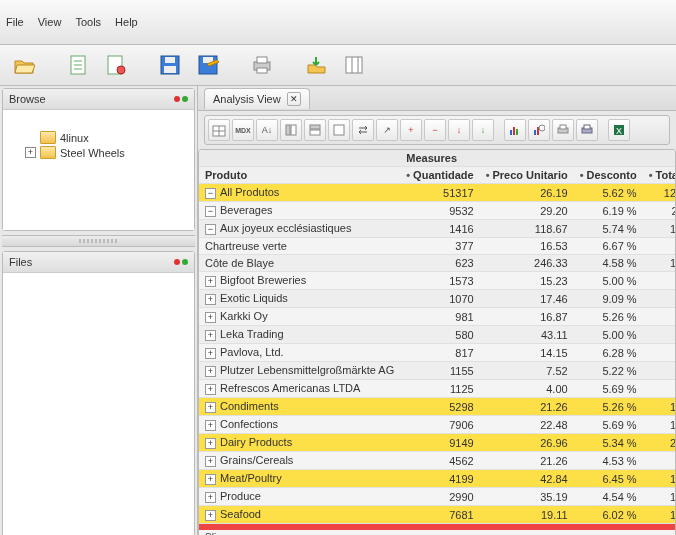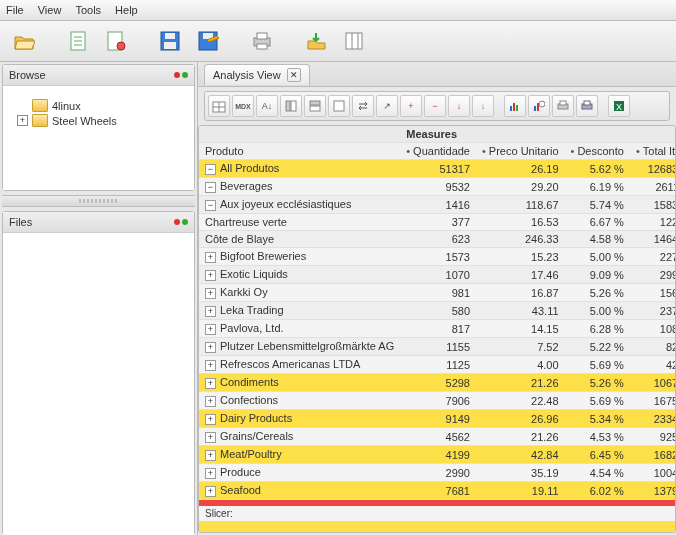--- a/index.html
+++ b/index.html
@@ -1,40 +1,40 @@
 <!DOCTYPE html>
 <html><head>
 <meta charset="utf-8">
 <style>
 html,body{margin:0;padding:0;font-family:Tahoma,Arial,sans-serif;font-size:11px;color:#333;background:#e8e8e8;width:676px;height:535px;overflow:hidden}
-.menubar{background:linear-gradient(#fafafa,#e4e4e4);border-bottom:1px solid #bbb;height:20px;display:flex;align-items:center;padding:0 6px;gap:14px}
+.menubar{background:linear-gradient(#fafafa,#e4e4e4);border-bottom:1px solid #bbb;height:20px;display:flex;align-items:center;padding:12px 6px;gap:14px}
 .menubar span{cursor:default}
 .toolbar{background:linear-gradient(#f6f6f6,#e4e4e4);border-bottom:1px solid #bbb;height:40px;display:flex;align-items:center;padding:0 8px;gap:6px}
 .tbtn{width:30px;height:30px;border:1px solid transparent;border-radius:3px;display:flex;align-items:center;justify-content:center;cursor:pointer}
 .tsep{width:10px}
 .main{display:flex;height:475px}
 .left{width:197px;display:flex;flex-direction:column;border-right:1px solid #bbb}
 .panel{border:1px solid #bbb;margin:2px;background:linear-gradient(#f4f4f4,#eaeaea);border-radius:3px}
 .panel-hd{height:20px;display:flex;align-items:center;justify-content:space-between;padding:0 6px;background:linear-gradient(#f0f0f0,#dedede);border-bottom:1px solid #ccc;font-weight:normal}
-.panel-body{background:#fff;padding:12px;font-size:11px}
+.panel-body{background:#fff;padding:20px;font-size:11px}
 .tree-row{display:flex;align-items:center;gap:4px;padding:1px 2px;cursor:default}
 .expander{width:9px;height:9px;border:1px solid #888;background:#fff;display:inline-flex;align-items:center;justify-content:center;font-size:9px;line-height:1;cursor:pointer}
 .folder{width:14px;height:11px;background:linear-gradient(#ffe9a8,#f3c14b);border:1px solid #c9a030;border-radius:1px;display:inline-block}
 .split{height:10px;background:linear-gradient(#ececec,#d8d8d8);border-top:1px solid #bbb;border-bottom:1px solid #bbb;margin:2px}
 .grip{width:40px;height:4px;margin:3px auto;background:repeating-linear-gradient(90deg,#bbb 0 2px,transparent 2px 4px)}
 .right{flex:1;display:flex;flex-direction:column;background:#e8e8e8;overflow:hidden}
 .tabstrip{height:24px;display:flex;align-items:center;padding:0 6px;border-bottom:1px solid #bbb;background:linear-gradient(#e8e8e8,#dcdcdc)}
 .tab{background:linear-gradient(#fdfdfd,#e9e9e9);border:1px solid #bbb;border-bottom:none;border-radius:4px 4px 0 0;padding:3px 8px;display:flex;align-items:center;gap:6px;cursor:default}
 .tab-x{width:12px;height:12px;border:1px solid #aaa;border-radius:2px;display:flex;align-items:center;justify-content:center;font-size:9px;cursor:pointer}
 .inner-toolbar{background:linear-gradient(#f4f4f4,#e4e4e4);border:1px solid #bbb;border-radius:3px;margin:4px 6px;padding:3px;display:flex;gap:2px;flex-wrap:wrap}
 .ibtn{width:20px;height:20px;border:1px solid #c8c8c8;background:linear-gradient(#fefefe,#eaeaea);border-radius:2px;display:flex;align-items:center;justify-content:center;cursor:pointer;font-size:9px;color:#555}
 .viewarea{flex:1;margin:0 0 4px;border:1px solid #bbb;background:#fde047;border-radius:3px;overflow:auto}
 table.olap{border-collapse:collapse;width:100%;font-size:11px}
 table.olap th,table.olap td{border-bottom:1px solid #e0e0e0;padding:2px 6px;white-space:nowrap}
-table.olap th{background:#f0f0f0;text-align:left;font-weight:normal}
+table.olap th{background:#f0f0f0;text-align:left;font-weight:bold}
 table.olap .num{text-align:right}
 table.olap .hdr{background:#eaeaea;font-weight:bold}
 .rowexp{width:9px;height:9px;border:1px solid #999;background:#fff;display:inline-flex;align-items:center;justify-content:center;font-size:9px;margin-right:4px;cursor:pointer;line-height:1}
 .ind0{padding-left:4px}.ind1{padding-left:20px}.ind2{padding-left:36px}.ind3{padding-left:52px}
 .bullet{color:#555;margin-right:3px}
 .slicer{border-top:6px solid #ef4444;padding:2px 6px;font-size:10px;background:#f4f4f4}
 .row-alt{background:#f4f4f4}
 .row-hl{background:#eeeeee}
 svg{display:block}
 .hd-icon{display:inline-flex;gap:2px}

